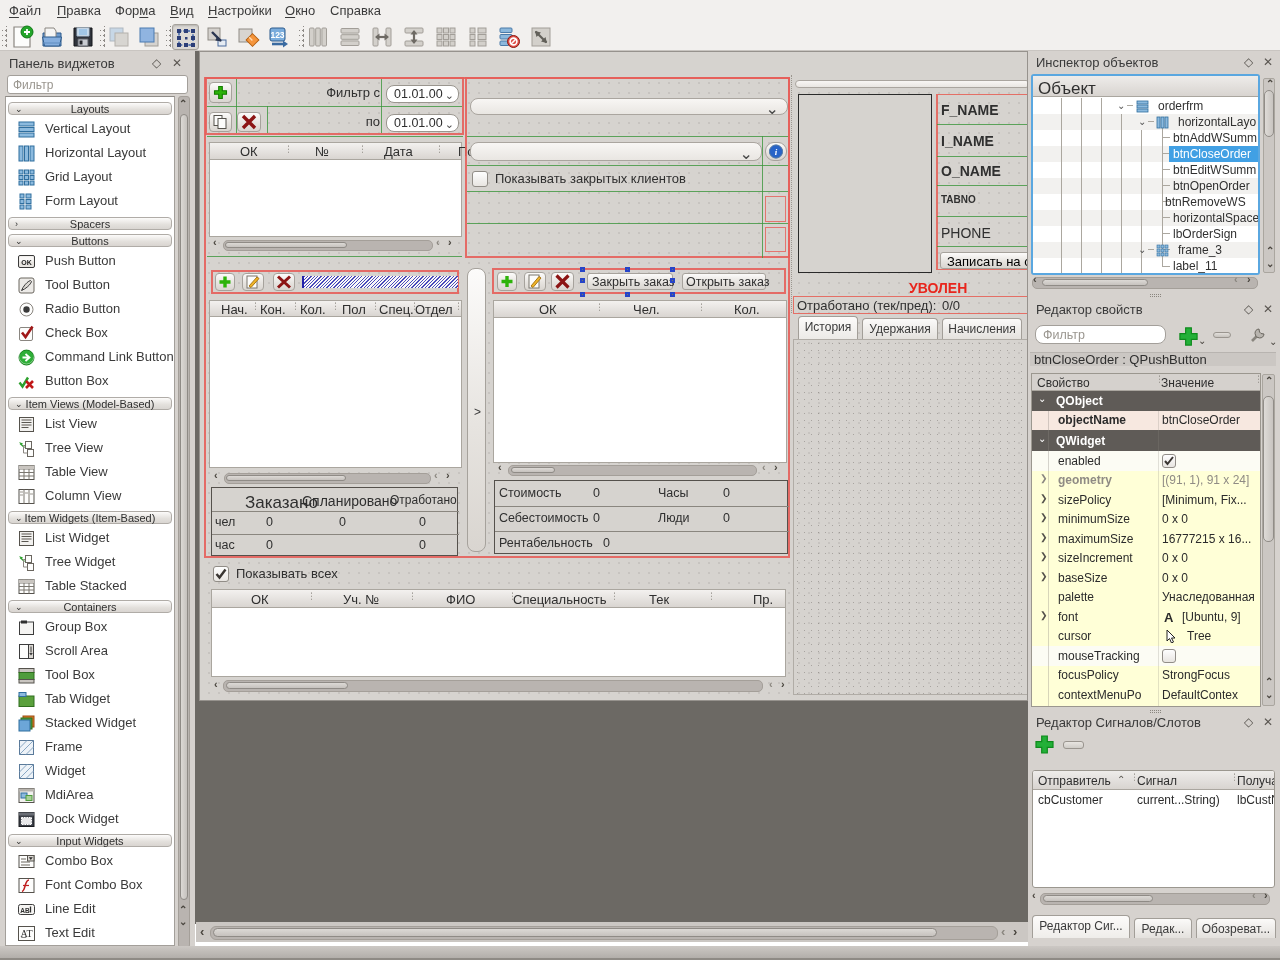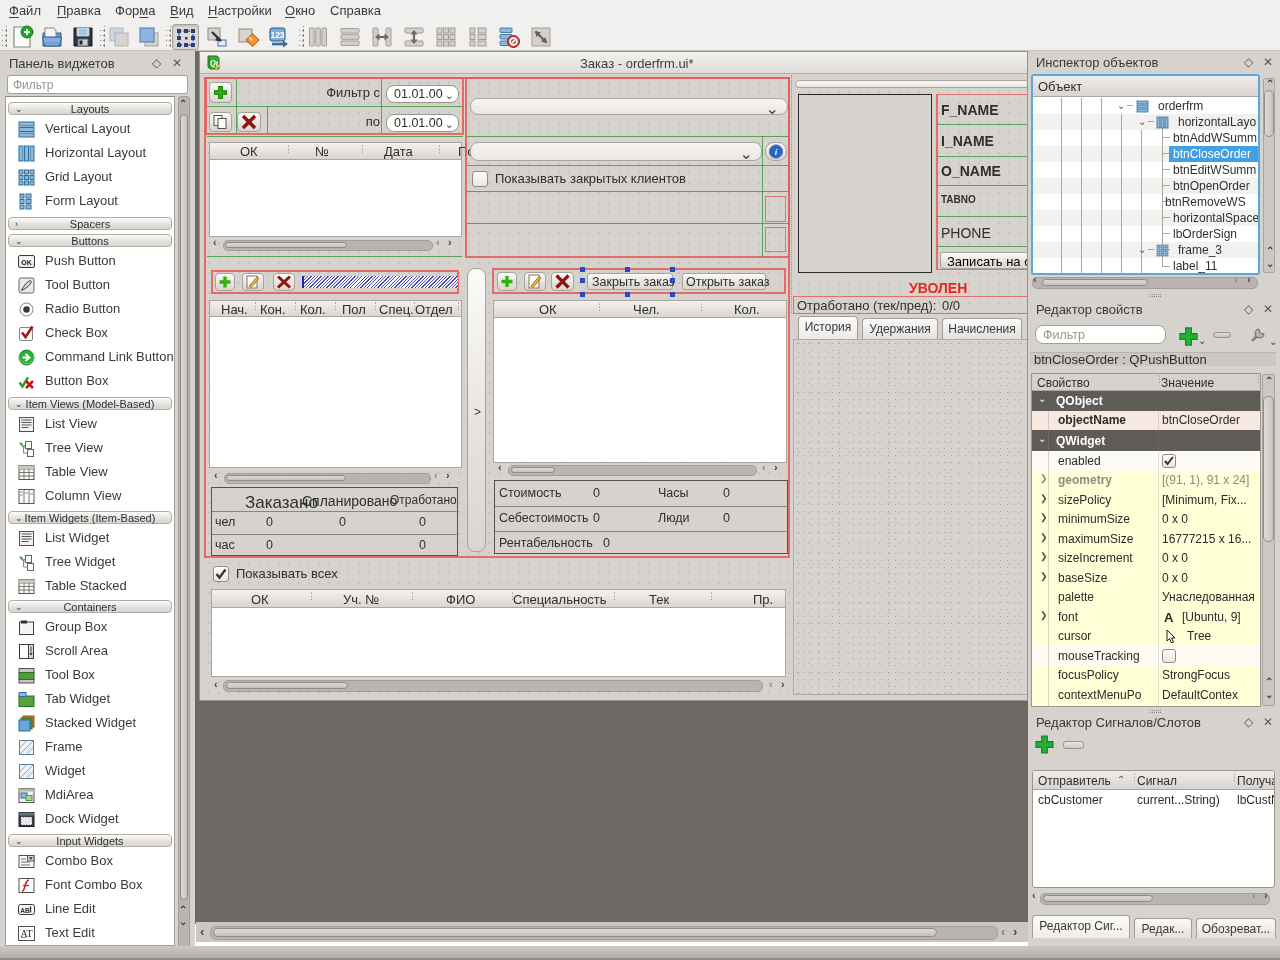--- a/index.html
+++ b/index.html
@@ -483,29 +483,20 @@
 <div class="sbv" style="left:1px;top:0;width:12px;height:852px;border-radius:3px">
         <div class="thumb" style="left:1px;width:8px;top:17px;height:786px;background:linear-gradient(90deg,#dcd9d5,#c6c2be)"></div>
       </div>
 <span class="sbarr" style="left:2px;top:2px;font-size:10px">⌃</span>
 <span class="sbarr" style="left:2px;top:808px;font-size:10px">⌃</span>
 <span class="sbarr" style="left:2px;top:820px;font-size:10px">⌄</span>
 </div>
 
 <div class="abs" id="mdi"></div>
 <div class="abs" id="fwin">
- <div id="ftitle">
-  <svg style="position:absolute;left:6px;top:3px" width="15" height="15" viewBox="0 0 15 15">
-          <path d="M2 1h9l2 2v11H4L2 12z" fill="#3aaa35" stroke="#1e7a1a"></path>
-          <path d="M2 1l2 2v11l-2-2z" fill="#2a8a26"></path>
-          <text x="8" y="10.5" font-size="8" font-weight="bold" fill="#fff" text-anchor="middle" font-family="Liberation Serif" font-style="italic">Qt</text>
-          <path d="M9 13l4-4 1.5 1.5-4 4z" fill="#f0c030"></path>
-        </svg>
-  <span style="position:absolute;left:380px;top:4px">Заказ - orderfrm.ui*</span>
- </div>
  <div id="fbody">
 
   <div class="redbox" style="left:4px;top:3px;width:586px;height:481px"></div>
 
   <div class="redbox" style="left:5px;top:3px;width:259px;height:58px"></div>
   <div class="gline" style="left:36px;top:5px;width:1px;height:54px"></div>
   <div class="gline" style="left:67px;top:32px;width:1px;height:27px"></div>
   <div class="gline" style="left:181px;top:5px;width:1px;height:54px"></div>
   <div class="gline" style="left:7px;top:32px;width:255px;height:1px"></div>
   <div class="gline" style="left:7px;top:62px;width:256px;height:1px"></div>
@@ -737,21 +728,21 @@
  <span class="sbarr" style="left:805px;top:2px;font-size:13px;color:#8a867f">‹</span>
  <span class="sbarr" style="left:817px;top:2px;font-size:13px">›</span>
 </div>
 
 <div class="abs" id="rightcol">
 
  <span class="rtitle" style="position:absolute;left:8px;top:4px">Инспектор объектов</span>
  <span class="dockbtn" style="left:216px;top:4px">◇</span>
       <span class="dockbtn" style="left:235px;top:4px">✕</span>
  <div style="position:absolute;left:3px;top:23px;width:229px;height:201px;background:#fff;border:2px solid #5aa7e0;border-radius:3px;overflow:hidden">
-  <div style="position:absolute;left:0;top:0;width:225px;height:21px;background:linear-gradient(#eeecea,#d8d4d0);border-bottom:1px solid #aaa69f;font-size:13px;color:#2f2f2f">
+  <div style="position:absolute;left:0;top:0;width:225px;height:21px;background:linear-gradient(#eeecea,#d8d4d0);border-bottom:1px solid #aaa69f;font-size:17px;color:#2f2f2f">
           <span style="position:absolute;left:5px;top:3px">Объект</span>
         </div>
 
   <div style="position:absolute;left:0;top:22px;width:225px;height:16px;background:#fff"></div>
   <div style="position:absolute;left:0;top:38px;width:225px;height:16px;background:#f2f1ef"></div>
   <div style="position:absolute;left:0;top:54px;width:225px;height:16px;background:#fff"></div>
   <div style="position:absolute;left:0;top:70px;width:225px;height:16px;background:#f2f1ef"></div>
   <div style="position:absolute;left:0;top:86px;width:225px;height:16px;background:#fff"></div>
   <div style="position:absolute;left:0;top:102px;width:225px;height:16px;background:#f2f1ef"></div>
   <div style="position:absolute;left:0;top:118px;width:225px;height:16px;background:#fff"></div>

